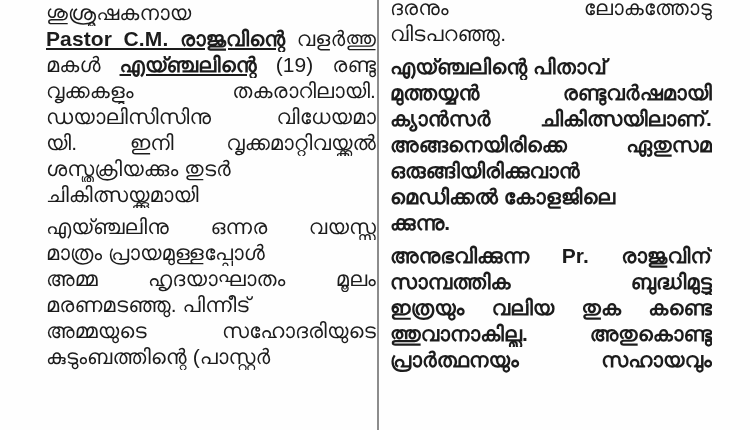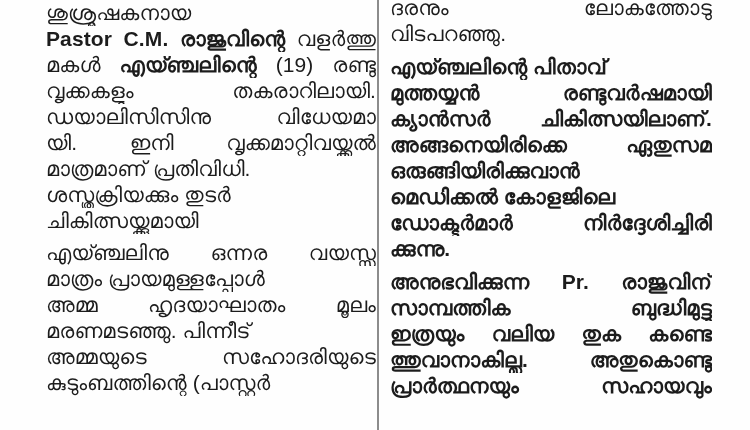--- a/index.html
+++ b/index.html
@@ -26,36 +26,35 @@
   .line{
     font-size:21px;line-height:26px;height:26px;
     overflow:hidden;white-space:nowrap;
     letter-spacing:0.1px;
   }
   .line.j{
     white-space:normal;
     text-align:justify;
     text-align-last:justify;
   }
-  .b{font-weight:bold;}
+  .b{font-weight:bold;text-decoration:underline;}
 </style>
 </head>
 <body>
 
 <div class="page" style="background: rgb(254, 254, 254); color: rgb(28, 28, 28);">
   <div class="column col-left">
     <div class="col-inner">
         <div class="para">
           <div class="line"><span>ശുശ്രൂഷകനായ</span></div>
           <div class="line j"><span class="b">Pastor C.M. </span><span class="b">രാജുവിന്റെ</span><span> വളർത്തു</span></div>
           <div class="line j"><span>മകൾ </span><span class="b">എയ്ഞ്ചലിന്റെ</span><span> (19) രണ്ടു</span></div>
           <div class="line j"><span>വൃക്കകളും തകരാറിലായി.</span></div>
           <div class="line j"><span>ഡയാലിസിസിനു വിധേയമാ</span></div>
           <div class="line j"><span>യി. ഇനി വൃക്കമാറ്റിവയ്ക്കൽ</span></div>
-          <div class="line"><span>മാത്രമാണ് പ്രതിവിധി.</span></div>
           <div class="line"><span>ശസ്ത്രക്രിയക്കും തുടർ</span></div>
           <div class="line"><span>ചികിത്സയ്ക്കുമായി</span></div>
         </div>
         <div class="para">
           <div class="line j"><span>എയ്ഞ്ചലിനു ഒന്നര വയസ്സു</span></div>
           <div class="line"><span>മാത്രം പ്രായമുള്ളപ്പോൾ</span></div>
           <div class="line j"><span>അമ്മ ഹൃദയാഘാതം മൂലം</span></div>
           <div class="line"><span>മരണമടഞ്ഞു. പിന്നീട്</span></div>
           <div class="line j"><span>അമ്മയുടെ സഹോദരിയുടെ</span></div>
           <div class="line"><span>കുടുംബത്തിന്റെ (പാസ്റ്റർ</span></div>
@@ -69,21 +68,20 @@
           <div class="line j"><span>ദരനും ലോകത്തോടു</span></div>
           <div class="line"><span>വിടപറഞ്ഞു.</span></div>
         </div>
         <div class="para">
           <div class="line"><span>എയ്ഞ്ചലിന്റെ പിതാവ്</span></div>
           <div class="line j"><span>മുത്തയ്യൻ രണ്ടുവർഷമായി</span></div>
           <div class="line j"><span>ക്യാൻസർ ചികിത്സയിലാണ്.</span></div>
           <div class="line j"><span>അങ്ങനെയിരിക്കെ ഏതുസമ</span></div>
           <div class="line"><span>ഒരുങ്ങിയിരിക്കുവാൻ</span></div>
           <div class="line"><span>മെഡിക്കൽ കോളജിലെ</span></div>
-          <div class="line j"><span>ഡോക്ടർമാർ നിർദ്ദേശിച്ചിരി</span></div>
           <div class="line"><span>ക്കുന്നു.</span></div>
         </div>
         <div class="para">
           <div class="line j"><span>അനുഭവിക്കുന്ന Pr. രാജുവിന്</span></div>
           <div class="line j"><span>സാമ്പത്തിക ബുദ്ധിമുട്ടു</span></div>
           <div class="line j"><span>ഇത്രയും വലിയ തുക കണ്ടെ</span></div>
           <div class="line j"><span>ത്തുവാനാകില്ല. അതുകൊണ്ടു</span></div>
           <div class="line j"><span>പ്രാർത്ഥനയും സഹായവും</span></div>
         </div>
       </div>

